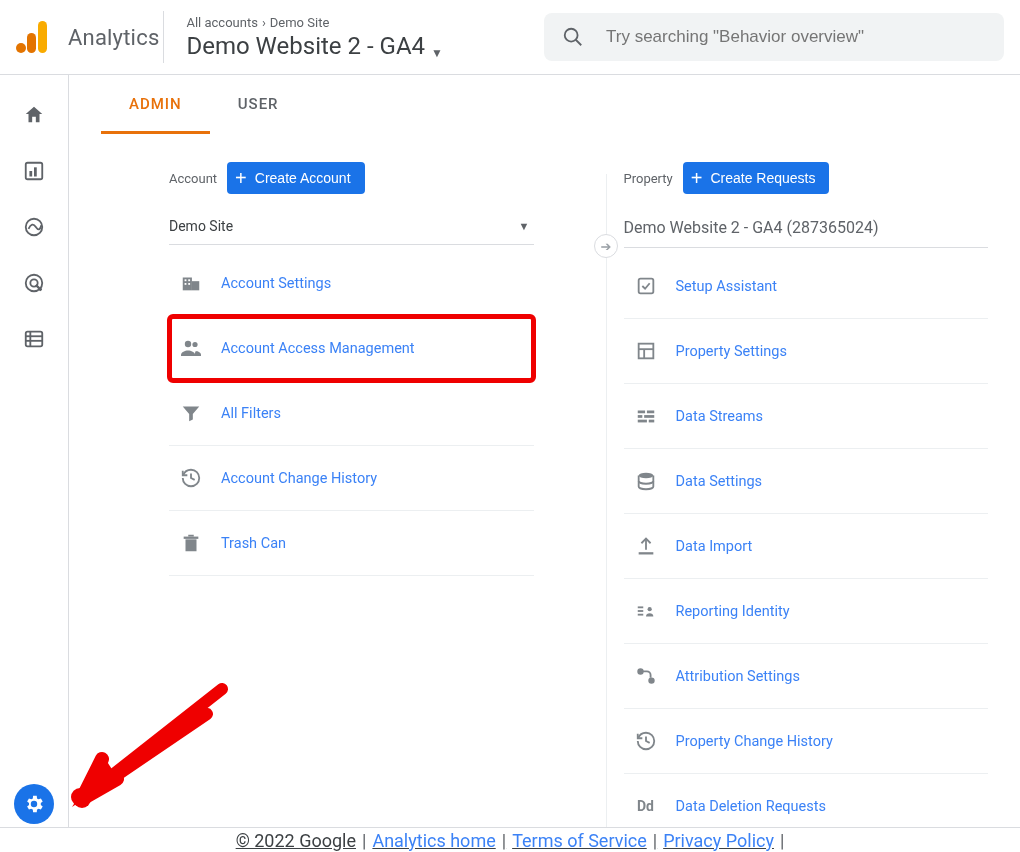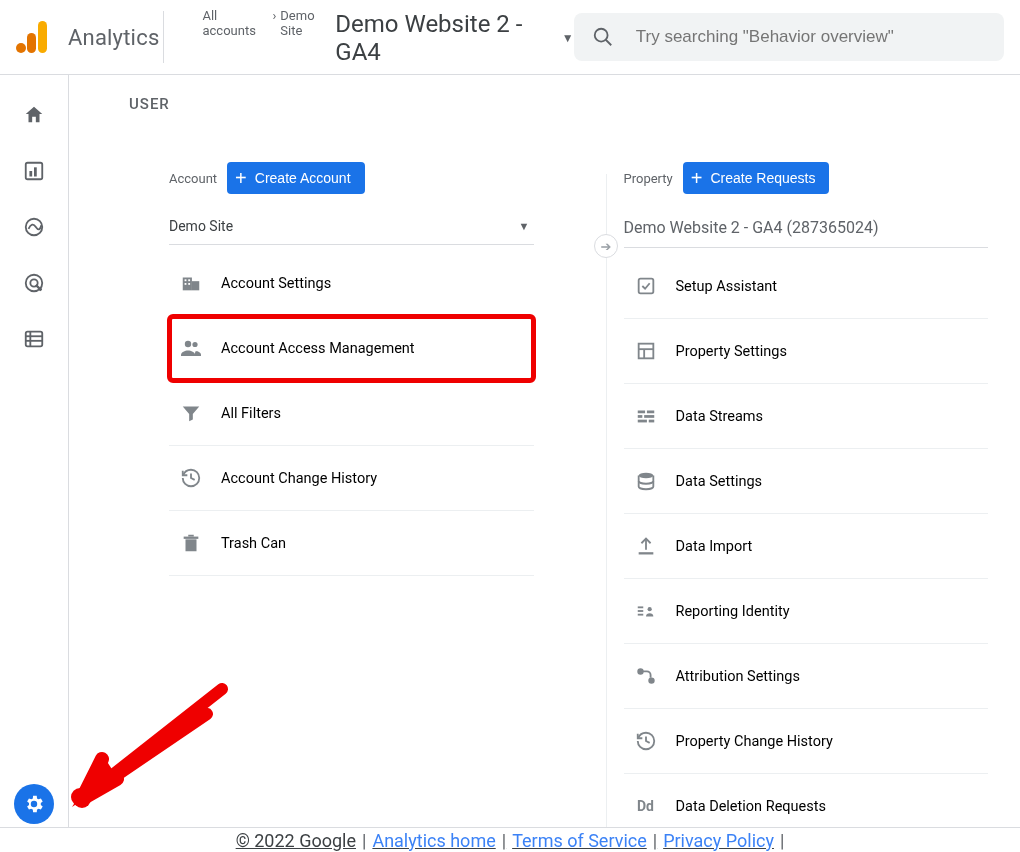--- a/index.html
+++ b/index.html
@@ -3,24 +3,24 @@
 <meta charset="utf-8">
 <style>
 * { margin: 0; padding: 0; box-sizing: border-box; }
 body { font-family: Roboto, Arial, sans-serif; background: #fff; width: 1020px; height: 852px; overflow: hidden; position: relative; }
 
 
 .header { display: flex; align-items: center; height: 75px; border-bottom: 1px solid #dadce0; padding: 0 16px; }
 .logo-block { display: flex; align-items: center; gap: 16px; padding-right: 4px; border-right: 1px solid #dadce0; height: 52px; }
 .logo-svg { width: 36px; height: 36px; }
 .brand { font-size: 22px; color: #5f6368; letter-spacing: 0.2px; }
-.crumbs-block { margin-left: 38px; display: flex; justify-content: center; }
+.crumbs-block { margin-left: 22px; display: flex; flex-direction: column; justify-content: center; }
 .crumbs { font-size: 13px; color: #5f6368; display: flex; gap: 4px; }
 .crumbs span { color: #5f6368; }
-.prop-picker { display: flex; align-items: center; gap: 6px; font-size: 24px; color: #3c4043; margin-top: 2px; cursor: pointer; }
+.prop-picker { display: flex; align-items: flex-end; gap: 6px; font-size: 24px; color: #3c4043; margin-top: 2px; cursor: pointer; }
 .prop-picker .caret { color: #5f6368; font-size: 12px; }
 .search-wrap { margin-left: auto; background: #f1f3f4; border-radius: 8px; height: 48px; display: flex; align-items: center; padding: 0 18px; width: 460px; }
 .search-icon { color: #5f6368; margin-right: 22px; }
 .search-input { border: none; background: transparent; font-size: 17px; color: #5f6368; outline: none; flex: 1; }
 
 
 .rail { position: absolute; left: 0; top: 75px; bottom: 0; width: 69px; border-right: 1px solid #dadce0; background: #fff; display: flex; flex-direction: column; align-items: center; padding-top: 28px; gap: 32px; }
 .rail-item { width: 24px; height: 24px; color: #5f6368; cursor: pointer; display: flex; align-items: center; justify-content: center; }
 .rail-gear { position: absolute; bottom: 28px; left: 14px; width: 40px; height: 40px; background: #1a73e8; border-radius: 50%; display: flex; align-items: center; justify-content: center; color: #fff; cursor: pointer; }
 
@@ -37,21 +37,21 @@
 .pill-btn { background: #1a73e8; color: #fff; border: none; border-radius: 4px; padding: 6px 14px 6px 8px; font-size: 14px; font-weight: 500; display: flex; align-items: center; gap: 8px; cursor: pointer; }
 .pill-btn .plus { font-size: 20px; font-weight: 400; line-height: 1; }
 .picker-row { display: flex; align-items: center; justify-content: space-between; border-bottom: 1px solid #dadce0; padding: 10px 4px 10px 0; cursor: pointer; }
 .picker-text { font-size: 14px; color: #3c4043; }
 .picker-caret { color: #5f6368; font-size: 11px; }
 .picker-ro { font-size: 16px; color: #5f6368; padding: 10px 0; border-bottom: 1px solid #dadce0; }
 
 .menu-list { margin-top: 6px; }
 .menu-item { display: flex; align-items: center; gap: 18px; padding: 20px 10px; border-bottom: 1px solid #eceff1; cursor: pointer; }
 .menu-item .micon { width: 24px; height: 24px; color: #80868b; display: flex; align-items: center; justify-content: center; }
-.menu-item .mlabel { font-size: 14.5px; color: #000000; }
+.menu-item .mlabel { font-size: 14.5px; color: #3b82f6; }
 .menu-item.hl { outline: 5px solid #ef0000; outline-offset: -3px; border-radius: 4px; }
 
 .divider-circle { position: absolute; left: 525px; top: 100px; width: 24px; height: 24px; border: 1px solid #dadce0; border-radius: 50%; background: #fff; display: flex; align-items: center; justify-content: center; color: #9aa0a6; font-size: 13px; }
 .vline { position: absolute; left: 537px; top: 40px; width: 1px; height: 720px; background: #eceff1; }
 
 .footer { position: absolute; bottom: 0; left: 0; right: 0; height: 25px; border-top: 1px solid #dadce0; background: #fff; display: flex; align-items: center; justify-content: center; gap: 6px; font-size: 18px; color: #3c4043; text-decoration: underline; }
 .footer a { color: #3b82f6; text-decoration: none; }
 .footer .sep { color: #5f6368; }
 
 
@@ -131,20 +131,21 @@
   </div>
   <div class="rail-gear">
     <svg width="22" height="22" viewBox="0 0 24 24" fill="currentColor">
         <path d="M19.4 13a7.5 7.5 0 000-2l2.1-1.6-2-3.5-2.5 1a7.5 7.5 0 00-1.7-1L15 3h-4l-.3 2.9a7.5 7.5 0 00-1.7 1l-2.5-1-2 3.5L6.6 11a7.5 7.5 0 000 2l-2.1 1.6 2 3.5 2.5-1a7.5 7.5 0 001.7 1L11 21h4l.3-2.9a7.5 7.5 0 001.7-1l2.5 1 2-3.5zM12 15.5A3.5 3.5 0 1115.5 12 3.5 3.5 0 0112 15.5z"></path>
       </svg>
   </div>
 </div>
 
 <div class="main">
   <div class="tabbar" style="padding-left:32px;">
+    <div class="tab active">ADMIN</div>
     <div class="tab">USER</div>
   </div>
 
   <div class="columns">
     <div class="vline"></div>
     <div class="divider-circle">➔</div>
 
     <div class="col">
       <div class="col-header">
         <span class="col-label">Account</span>

